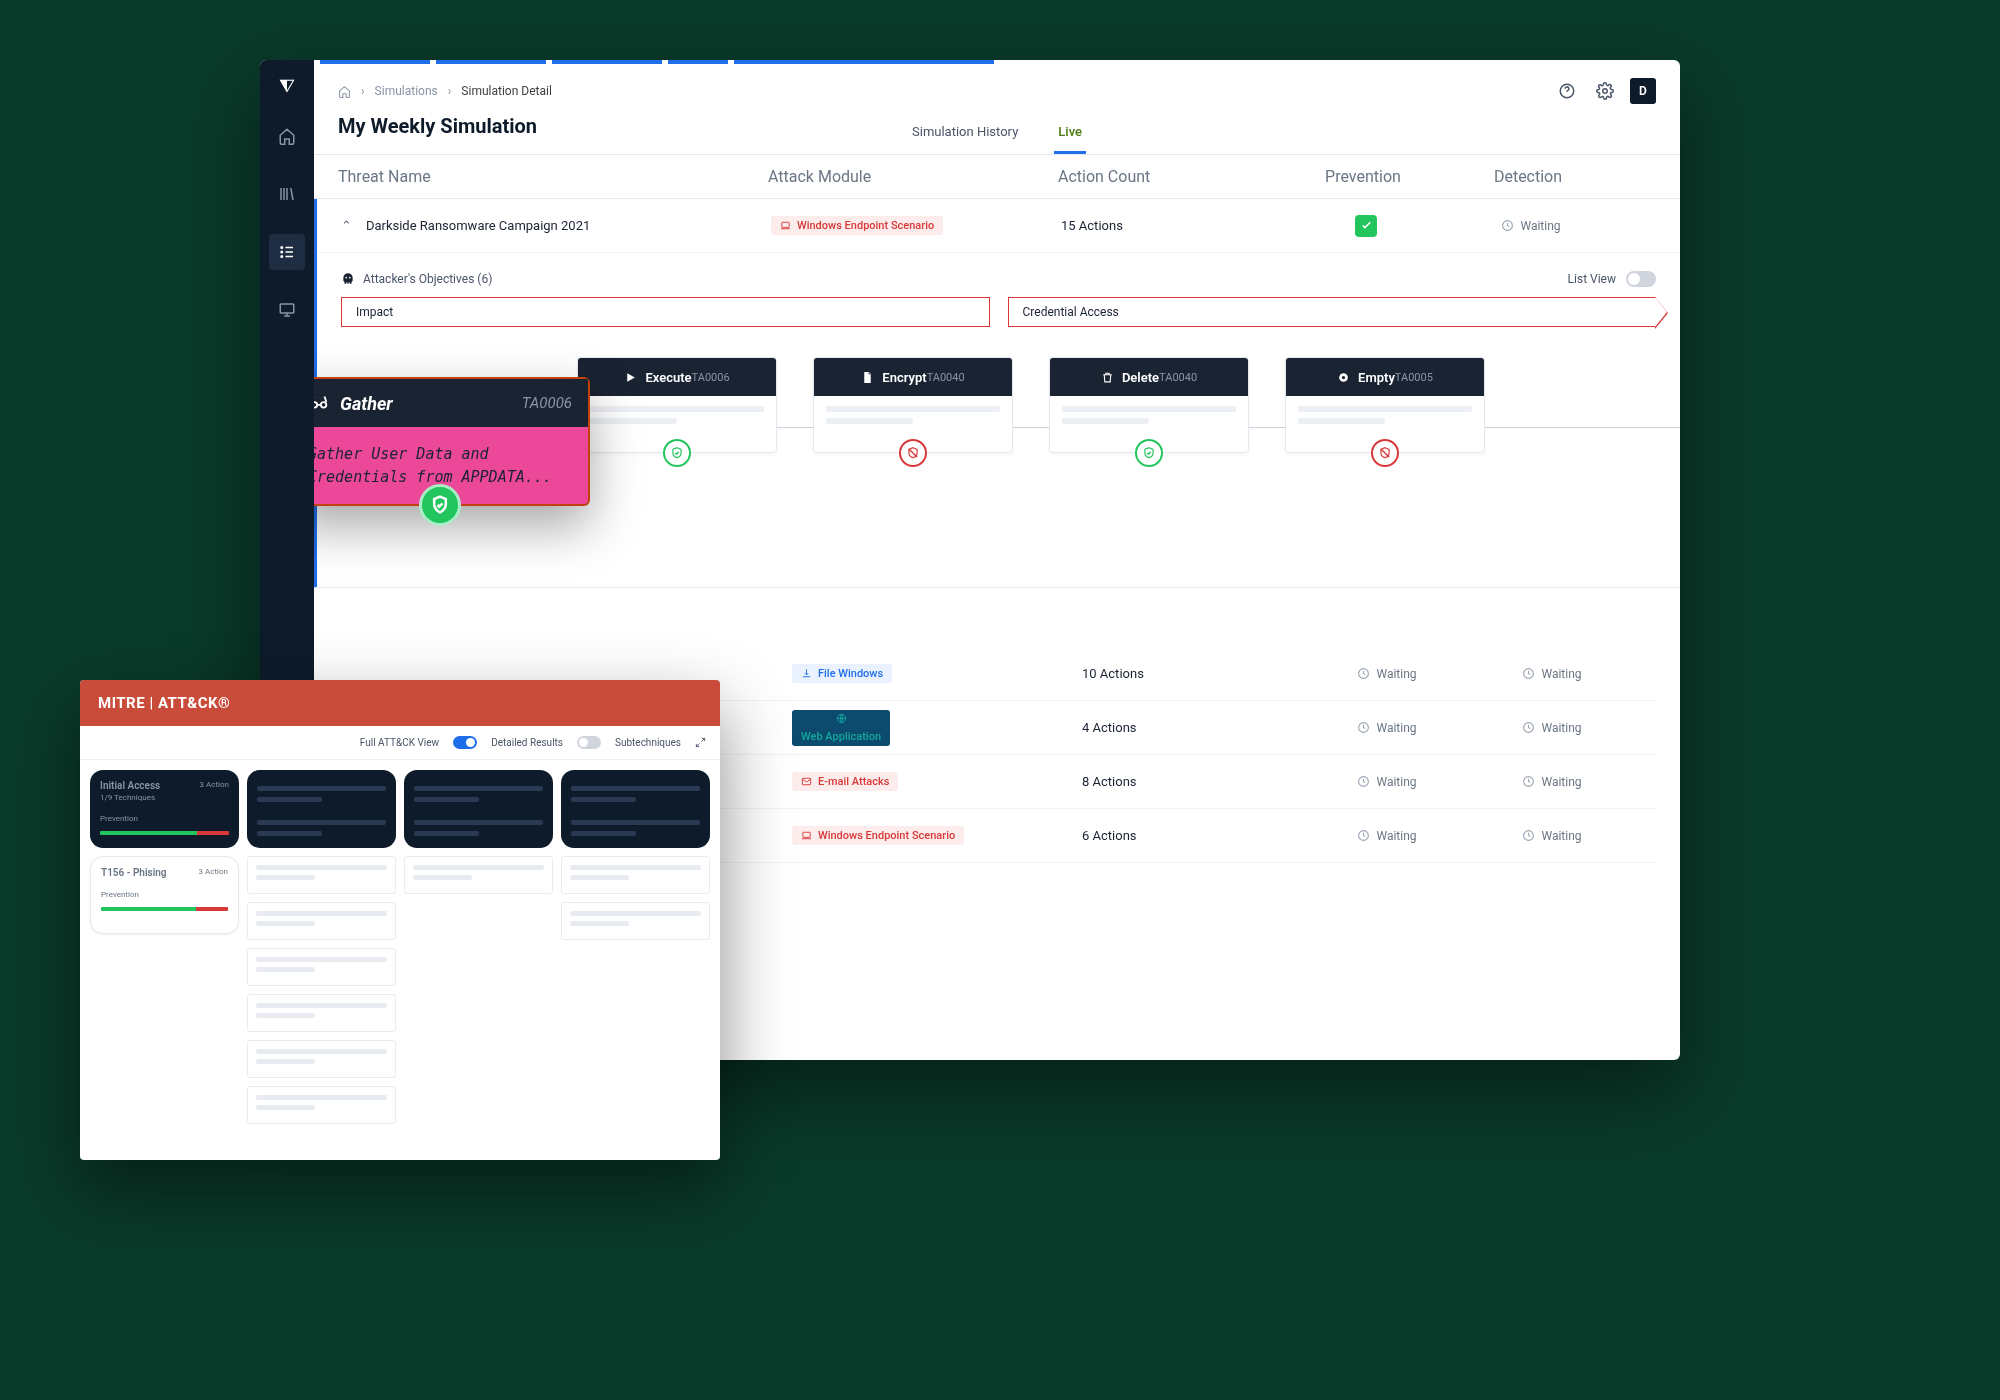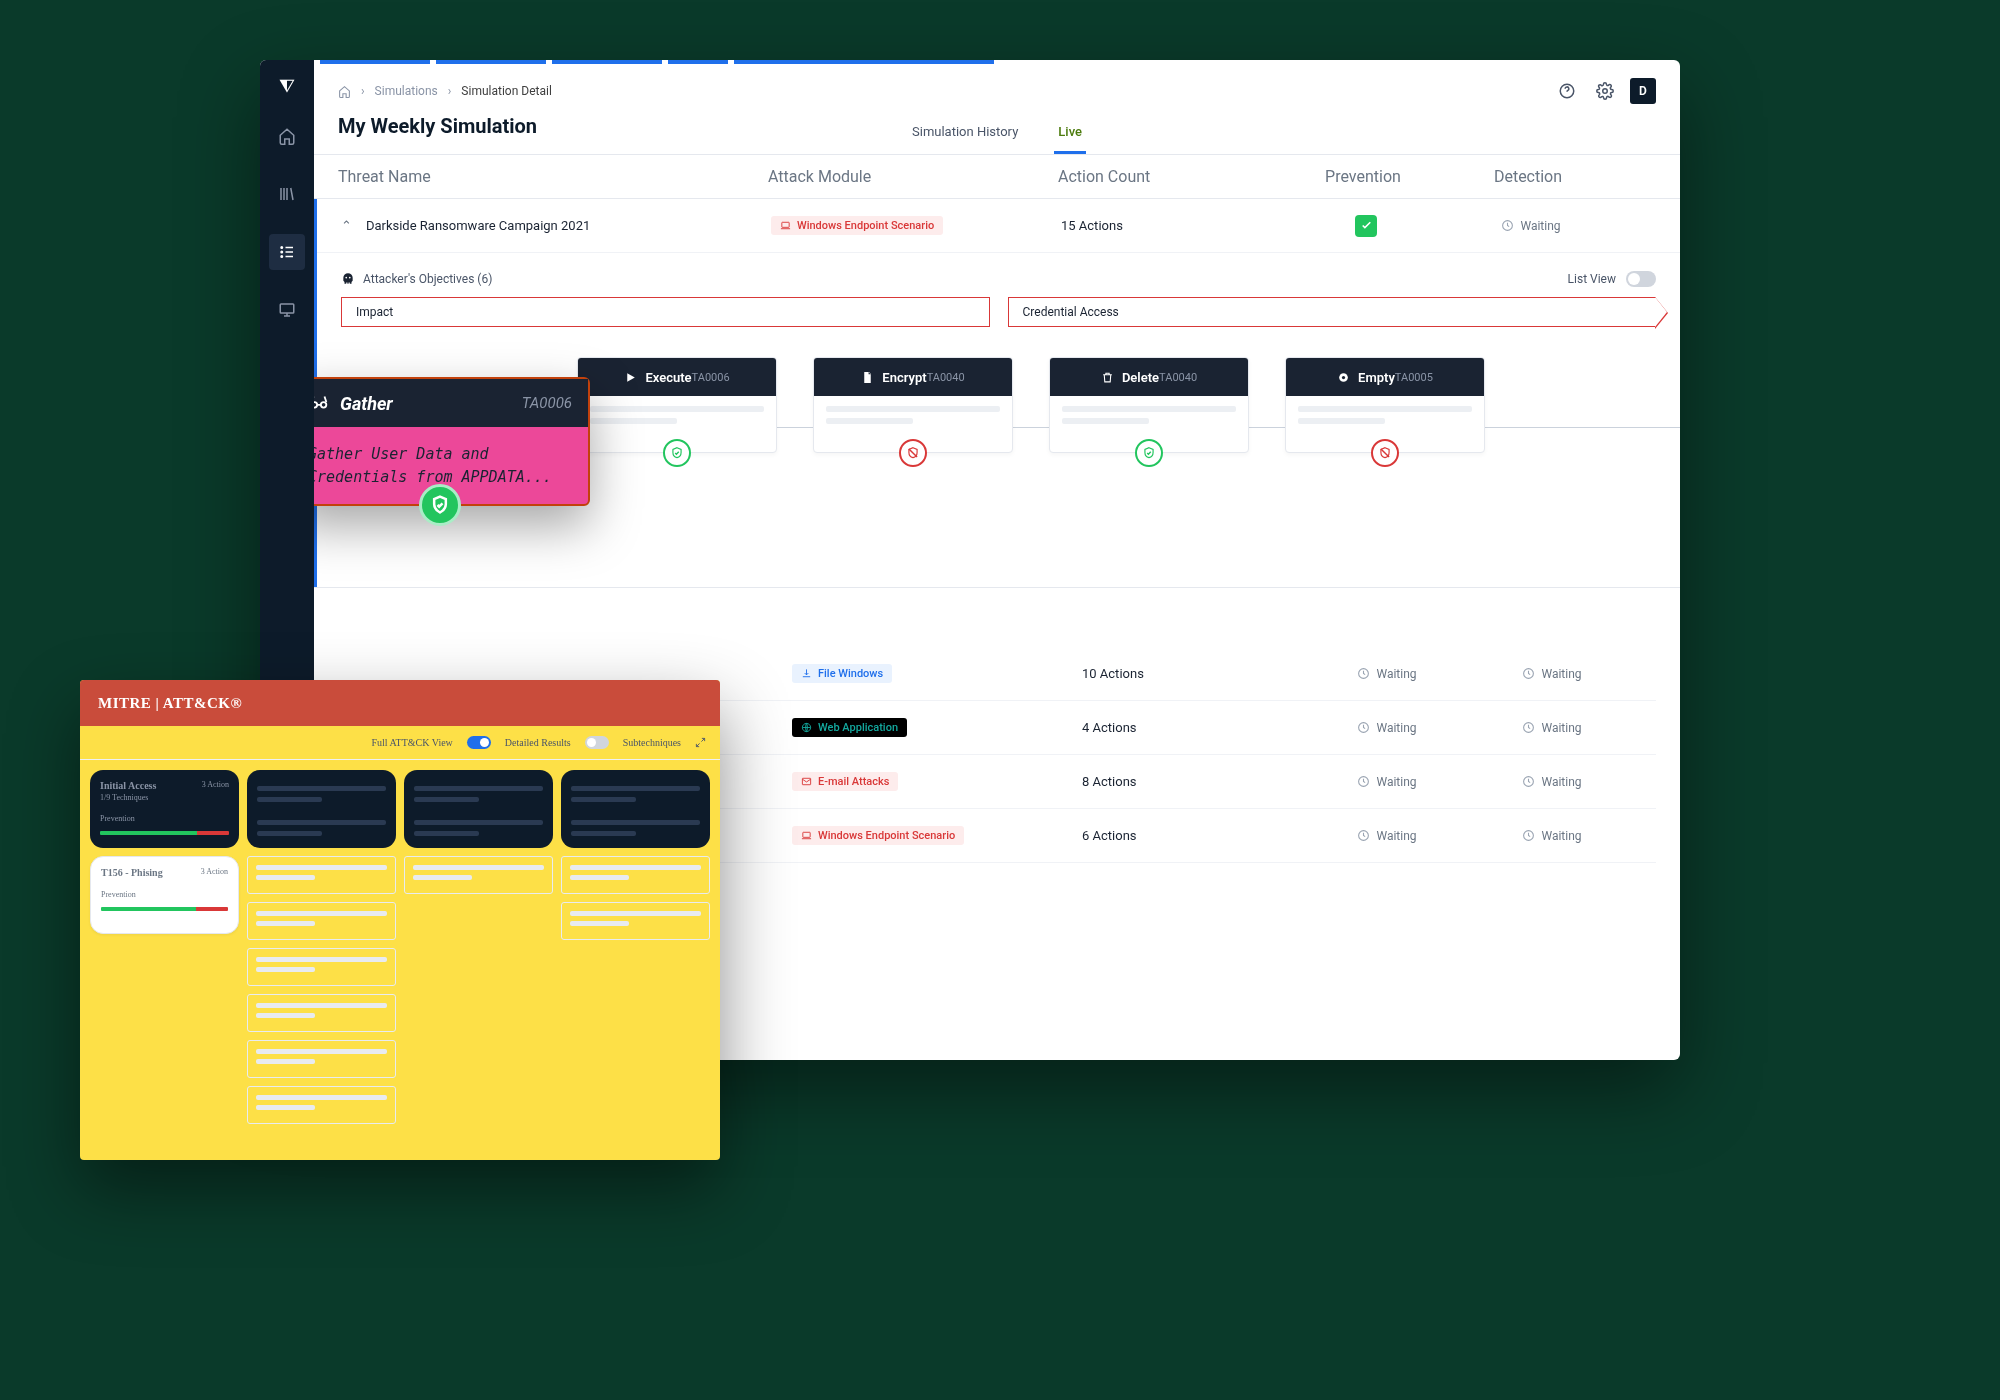--- a/index.html
+++ b/index.html
@@ -138,21 +138,21 @@
 .threat-name { display:flex; align-items:center; gap:14px; }
 .caret { color:#6b7684; }
 
 .module-tag {
   display:inline-flex; align-items:center; gap:6px;
   padding: 3px 9px; border-radius: 3px;
   font-size: 11px; font-weight:500;
 }
 .module-tag.red { background:#fdecec; color:#d93838; }
 .module-tag.blue { background:#e9f2fe; color:#1f6feb; }
-.module-tag.cyan { background:#000000; color:#13a89e; }
+.module-tag.cyan { background:#0c4a6e; color:#13a89e;flex-direction:column; }
 .module-tag .mi { font-size:11px; }
 
 .shield-ok {
   width:22px;height:22px;background:#22c55e;border-radius:4px;
   margin:0 auto;color:#fff;display:flex;align-items:center;justify-content:center;
 }
 .waiting { display:flex;align-items:center;gap:6px;color:#6b7684;font-size:12px;justify-content:center; }
 
 
 .objectives {
@@ -238,23 +238,22 @@
   display:flex;align-items:center;justify-content:center;color:#fff;
 }
 
 
 .bottom-list { padding: 0 24px; }
 .bottom-list .table-row { grid-template-columns: 430px 290px 220px 170px 160px; }
 
 
 .mitre-window {
   position:absolute; left:80px; top:680px; width:640px; height:480px;
-  background:#fde047; border-radius:4px; overflow:hidden;
+  background:#ffffff; border-radius:4px; overflow:hidden;
   box-shadow:0 30px 70px rgba(0,0,0,0.45);
-  font-family:Liberation Serif, serif;
 }
 .mitre-head {
   height:46px;background:#c94c3b;color:#fff;display:flex;align-items:center;
   padding:0 18px;font-weight:700;font-size:15px;letter-spacing:0.5px;
 }
 .mitre-toolbar {
   height:34px;display:flex;justify-content:flex-end;align-items:center;gap:14px;
   padding:0 14px;font-size:10px;color:#4a5568;border-bottom:1px solid #eef0f4;
 }
 .mitre-toolbar .toggle{width:24px;height:13px}

